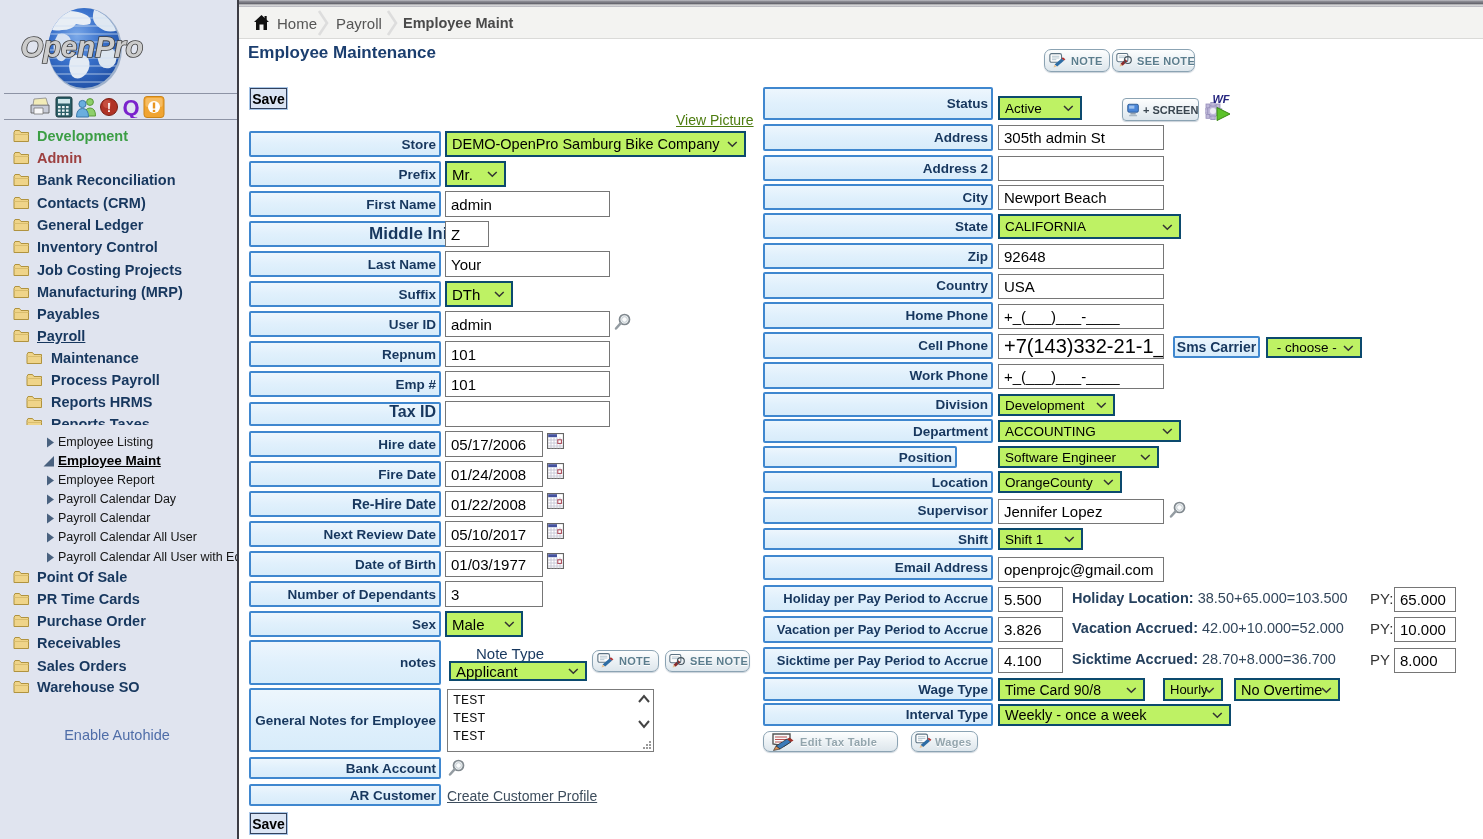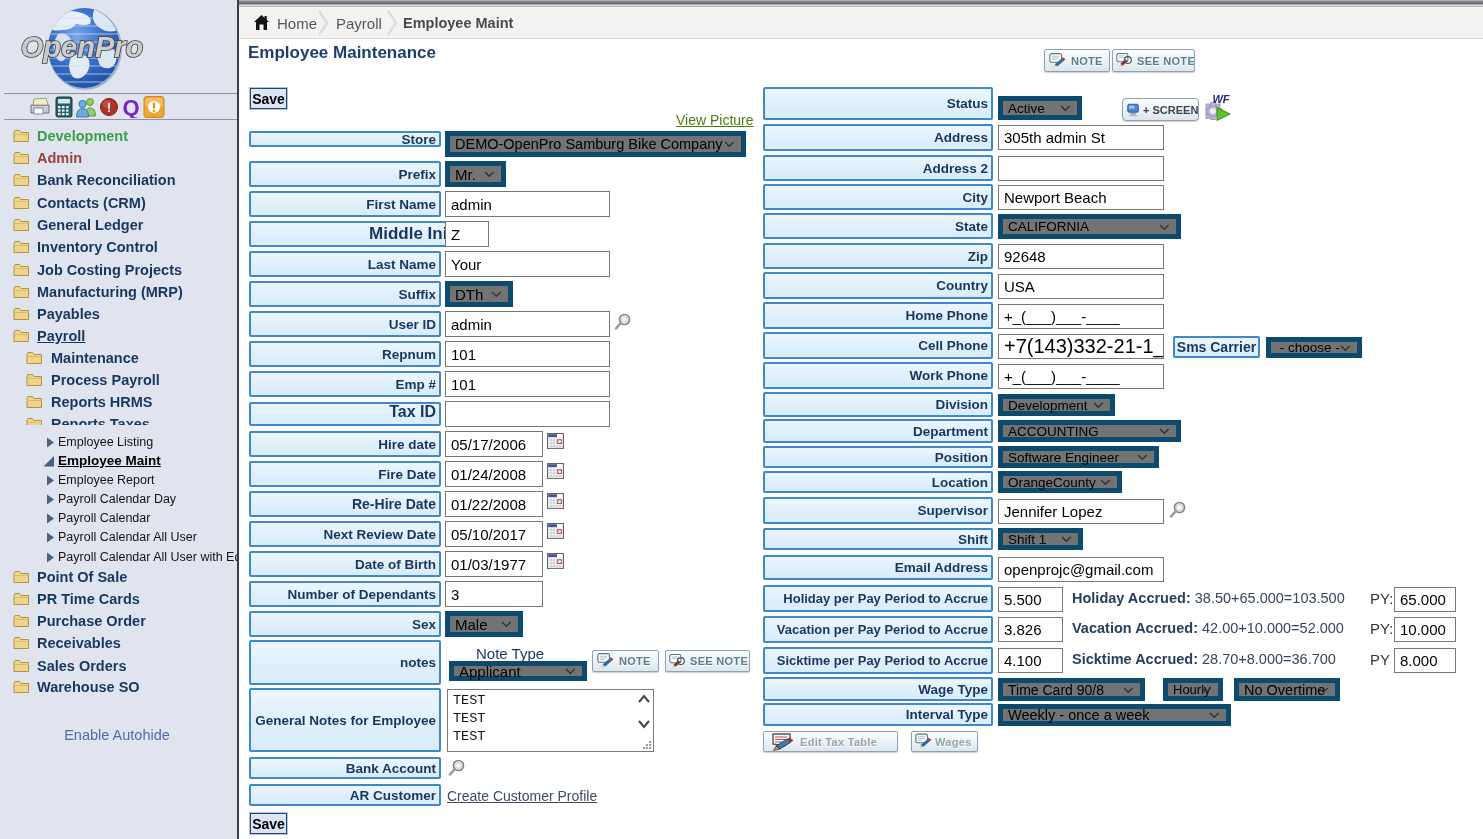--- a/index.html
+++ b/index.html
@@ -5,24 +5,24 @@
  font-family:"Liberation Sans",sans-serif;background:#fff;}
 .abs{position:absolute;}
 .lbl{position:absolute;border:2px solid #3f87cf;border-radius:2px;
  background:linear-gradient(180deg,#edf6fd 0%,#e0f0fc 50%,#d8ecfa 100%);
  color:#17375e;font-weight:bold;font-size:13.5px;
  display:flex;align-items:center;justify-content:flex-end;
  padding-right:3px;box-sizing:border-box;white-space:nowrap;}
 .inp{position:absolute;border:1px solid #767676;background:#fff;color:#000;
  font-size:15px;display:flex;align-items:center;padding-left:5px;
  box-sizing:border-box;white-space:nowrap;overflow:hidden;}
-.sel{position:absolute;border:5px solid #0c4a6e;background:#737373;color:#000;
+.sel{position:absolute;border:2px solid #0c4a6e;background:#bef264;color:#000;
  display:flex;align-items:center;padding-left:5px;box-sizing:border-box;white-space:nowrap;}
 .sel svg.ch{position:absolute;right:6px;top:50%;margin-top:-3px;}
-.gbtn{position:absolute;border:1px solid #8ba3b3;border-radius:2px;
+.gbtn{position:absolute;border:1px solid #8ba3b3;border-radius:7px;
  background:linear-gradient(180deg,#fdfefe 0%,#eef3f6 45%,#dde6ec 100%);
  box-shadow:0 1px 1px rgba(120,140,160,.4);
  display:flex;align-items:center;box-sizing:border-box;white-space:nowrap;overflow:hidden;}
 .btntxt{font-weight:bold;color:#5b7d8d;letter-spacing:.3px;
  text-shadow:0 1px 0 #fff;white-space:nowrap;}
 .mi{position:absolute;left:37px;font-weight:bold;font-size:14.5px;color:#17375e;white-space:nowrap;line-height:20px;}
 .ms{position:absolute;left:51px;font-weight:bold;font-size:14.5px;color:#17375e;white-space:nowrap;line-height:20px;}
 .mss{position:absolute;left:58px;font-size:12.5px;color:#141414;white-space:nowrap;line-height:18px;}
 </style></head><body>
 <div class="abs" style="left:0;top:0;width:237px;height:839px;background:#e0e4ef;border-right:2px solid #3c3c44;overflow:hidden;box-sizing:content-box">
@@ -245,21 +245,21 @@
     <path d="M2 1 L10 13 L2 25" stroke="#dddddd" stroke-width="2.6" fill="none"></path>
   </svg>
 <div class="abs" style="left:336px;top:15px;font-size:15px;color:#555">Payroll</div>
 <svg class="abs" style="left:386px;top:10px" width="12" height="26" viewBox="0 0 12 26">
     <path d="M2 1 L10 13 L2 25" stroke="#dddddd" stroke-width="2.6" fill="none"></path>
   </svg>
 <div class="abs" style="left:403px;top:15px;font-size:14.5px;font-weight:bold;color:#4a4a4a">Employee Maint</div>
 <div class="abs" style="left:248px;top:43px;font-size:17px;font-weight:bold;color:#1b3e6f">Employee Maintenance</div>
 <div class="abs" style="left:250px;top:88px;width:37px;height:21px;background:#dbe5f4;border:1px solid #32415c;outline:1px solid #a8c6e8;box-sizing:border-box;display:flex;align-items:center;justify-content:center;font-size:14px;font-weight:bold;color:#000">Save</div>
 <div class="abs" style="left:676px;top:112px;font-size:14px;color:#4d7c0f;text-decoration:underline">View Picture</div>
-<div class="lbl" style="left:249px;top:131px;width:192px;height:16px;font-size:13.5px">Store</div>
+<div class="lbl" style="left:249px;top:131px;width:192px;height:26px;font-size:13.5px">Store</div>
 <div class="sel" style="left:445px;top:131px;width:301px;height:26px;font-size:14.5px">DEMO-OpenPro Samburg Bike Company<svg class="ch" width="11" height="7" viewBox="0 0 11 7">
       <path d="M1 1l4.3 4.3L9.7 1" stroke="#333" stroke-width="1.5" fill="none"></path>
     </svg></div>
 <div class="lbl" style="left:249px;top:161px;width:192px;height:26px;font-size:13.5px">Prefix</div>
 <div class="sel" style="left:445px;top:161px;width:61px;height:26px;font-size:15px">Mr.<svg class="ch" width="11" height="7" viewBox="0 0 11 7">
       <path d="M1 1l4.3 4.3L9.7 1" stroke="#333" stroke-width="1.5" fill="none"></path>
     </svg></div>
 <div class="lbl" style="left:249px;top:191px;width:192px;height:26px;font-size:13.5px">First Name</div>
 <div class="inp" style="left:445px;top:191px;width:165px;height:26px;font-size:15px">admin</div>
 <div class="lbl" style="left:249px;top:221px;width:228px;height:26px;font-size:17px">Middle Initial</div>
@@ -456,21 +456,21 @@
 <div class="lbl" style="left:763px;top:362px;width:230px;height:27px;font-size:13.5px">Work Phone</div>
 <div class="inp" style="left:998px;top:364px;width:166px;height:25px;font-size:15px">+_(___)___-____</div>
 <div class="lbl" style="left:763px;top:392px;width:230px;height:25px;font-size:13.5px">Division</div>
 <div class="sel" style="left:998px;top:394px;width:117px;height:22px;font-size:13.5px">Development<svg class="ch" width="11" height="7" viewBox="0 0 11 7">
       <path d="M1 1l4.3 4.3L9.7 1" stroke="#333" stroke-width="1.5" fill="none"></path>
     </svg></div>
 <div class="lbl" style="left:763px;top:419px;width:230px;height:24px;font-size:13.5px">Department</div>
 <div class="sel" style="left:998px;top:420px;width:183px;height:22px;font-size:13.5px">ACCOUNTING<svg class="ch" width="11" height="7" viewBox="0 0 11 7">
       <path d="M1 1l4.3 4.3L9.7 1" stroke="#333" stroke-width="1.5" fill="none"></path>
     </svg></div>
-<div class="lbl" style="left:763px;top:446px;width:230px;height:22px;font-size:13.5px">Position</div>
+<div class="lbl" style="left:763px;top:446px;width:194px;height:22px;font-size:13.5px">Position</div>
 <div class="sel" style="left:998px;top:446px;width:161px;height:22px;font-size:13.5px">Software Engineer<svg class="ch" width="11" height="7" viewBox="0 0 11 7">
       <path d="M1 1l4.3 4.3L9.7 1" stroke="#333" stroke-width="1.5" fill="none"></path>
     </svg></div>
 <div class="lbl" style="left:763px;top:471px;width:230px;height:22px;font-size:13.5px">Location</div>
 <div class="sel" style="left:998px;top:471px;width:124px;height:22px;font-size:13.5px">OrangeCounty<svg class="ch" width="11" height="7" viewBox="0 0 11 7">
       <path d="M1 1l4.3 4.3L9.7 1" stroke="#333" stroke-width="1.5" fill="none"></path>
     </svg></div>
 <div class="lbl" style="left:763px;top:497px;width:230px;height:27px;font-size:13.5px">Supervisor</div>
 <div class="inp" style="left:998px;top:499px;width:166px;height:25px;font-size:15px">Jennifer Lopez</div>
 <svg class="abs" style="left:1168px;top:501px" width="19" height="18" viewBox="0 0 19 18">
@@ -479,21 +479,21 @@
     <path d="M7.8 10.2 L3 15.5" stroke="#949ca2" stroke-width="2.5" stroke-linecap="round"></path>
   </svg>
 <div class="lbl" style="left:763px;top:528px;width:230px;height:22px;font-size:13.5px">Shift</div>
 <div class="sel" style="left:998px;top:528px;width:85px;height:22px;font-size:13.5px">Shift 1<svg class="ch" width="11" height="7" viewBox="0 0 11 7">
       <path d="M1 1l4.3 4.3L9.7 1" stroke="#333" stroke-width="1.5" fill="none"></path>
     </svg></div>
 <div class="lbl" style="left:763px;top:555px;width:230px;height:25px;font-size:13.5px">Email Address</div>
 <div class="inp" style="left:998px;top:557px;width:166px;height:25px;font-size:15px">openprojc@gmail.com</div>
 <div class="lbl" style="left:763px;top:585px;width:230px;height:27px;font-size:13px">Holiday per Pay Period to Accrue</div>
 <div class="inp" style="left:998px;top:587px;width:65px;height:25px;font-size:15px">5.500</div>
-<div class="abs" style="left:1072px;top:590px;font-size:14.5px;color:#33475c"><b style="color:#26415e">Holiday Accrued:</b> 38.50+65.000=103.500</div>
+<div class="abs" style="left:1072px;top:590px;font-size:14.5px;color:#33475c"><b style="color:#26415e">Holiday Location:</b> 38.50+65.000=103.500</div>
 <div class="abs" style="left:1370px;top:590px;font-size:15px;color:#333">PY:</div>
 <div class="inp" style="left:1394px;top:587px;width:62px;height:25px;font-size:15px">65.000</div>
 <div class="lbl" style="left:763px;top:616px;width:230px;height:27px;font-size:13px">Vacation per Pay Period to Accrue</div>
 <div class="inp" style="left:998px;top:617px;width:65px;height:25px;font-size:15px">3.826</div>
 <div class="abs" style="left:1072px;top:620px;font-size:14.5px;color:#33475c"><b style="color:#26415e">Vacation Accrued:</b> 42.00+10.000=52.000</div>
 <div class="abs" style="left:1370px;top:620px;font-size:15px;color:#333">PY:</div>
 <div class="inp" style="left:1394px;top:617px;width:62px;height:25px;font-size:15px">10.000</div>
 <div class="lbl" style="left:763px;top:647px;width:230px;height:27px;font-size:13px">Sicktime per Pay Period to Accrue</div>
 <div class="inp" style="left:998px;top:648px;width:65px;height:25px;font-size:15px">4.100</div>
 <div class="abs" style="left:1072px;top:651px;font-size:14.5px;color:#33475c"><b style="color:#26415e">Sicktime Accrued:</b> 28.70+8.000=36.700</div>

